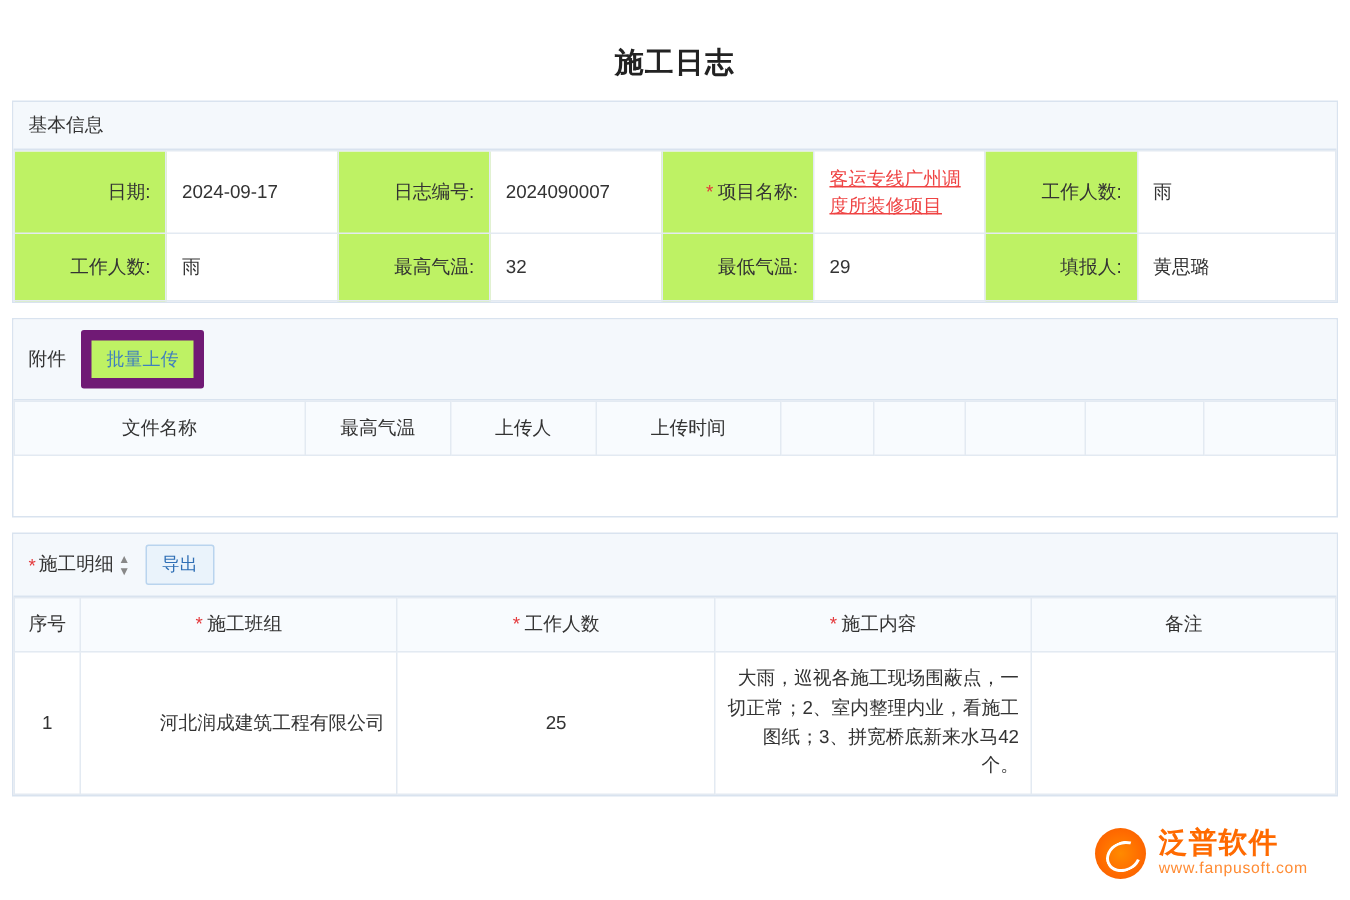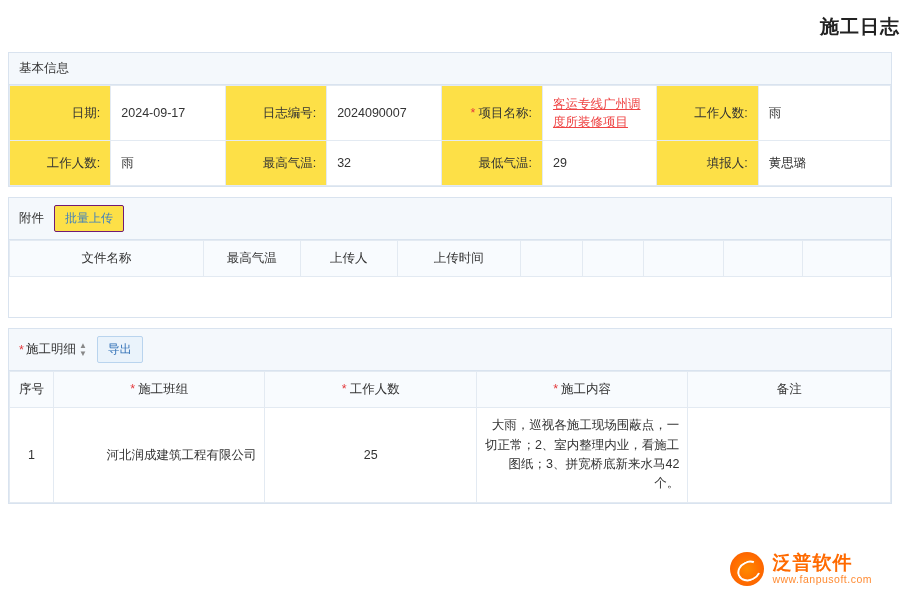--- a/index.html
+++ b/index.html
@@ -10,25 +10,25 @@
     width: 900px;
     height: 600px;
     background: #ffffff;
     font-family: "Liberation Sans", sans-serif;
     font-size: 12px;
     color: #333333;
     position: relative;
     overflow: hidden;
   }
   .page-title {
-    text-align: right;
+    text-align: center;
     font-size: 19px;
     font-weight: bold;
     color: #222222;
-    padding: 14px 0 12px 0;
+    padding: 29px 0 12px 0;
     letter-spacing: 1px;
   }
   .panel {
     margin: 0 8px 10px 8px;
     border: 1px solid #d9e3ef;
     background: #ffffff;
   }
   .panel-header {
     background: #f4f8fc;
     border-bottom: 1px solid #d9e3ef;
@@ -46,22 +46,22 @@
     display: inline-block;
     margin-left: 3px;
     line-height: 8px;
     font-size: 8px;
     color: #888;
     vertical-align: middle;
   }
   .sort-icon span { display: block; }
   .btn {
     display: inline-block;
-    border: 1px solid #701a75;
-    background: #fde047;
+    border: 7px solid #701a75;
+    background: #bef264;
     color: #3f7fbf;
     font-size: 12px;
     padding: 4px 10px;
     margin-left: 10px;
     cursor: pointer;
     border-radius: 2px;
   }
   .btn-primary {
     border: 1px solid #b9d4ee;
     background: #eaf3fb;
@@ -76,21 +76,21 @@
   .info-table td {
     border: 1px solid #e3eaf2;
     padding: 9px 10px;
     font-size: 12.5px;
     vertical-align: middle;
     height: 26px;
   }
   .info-table td.label {
     text-align: right;
     color: #333333;
-    background: #fde047;
+    background: #bef264;
     white-space: nowrap;
   }
   .info-table td.value {
     text-align: left;
     color: #333333;
   }
   .info-table td.label .req {
     color: #e4393c;
     margin-right: 3px;
   }

